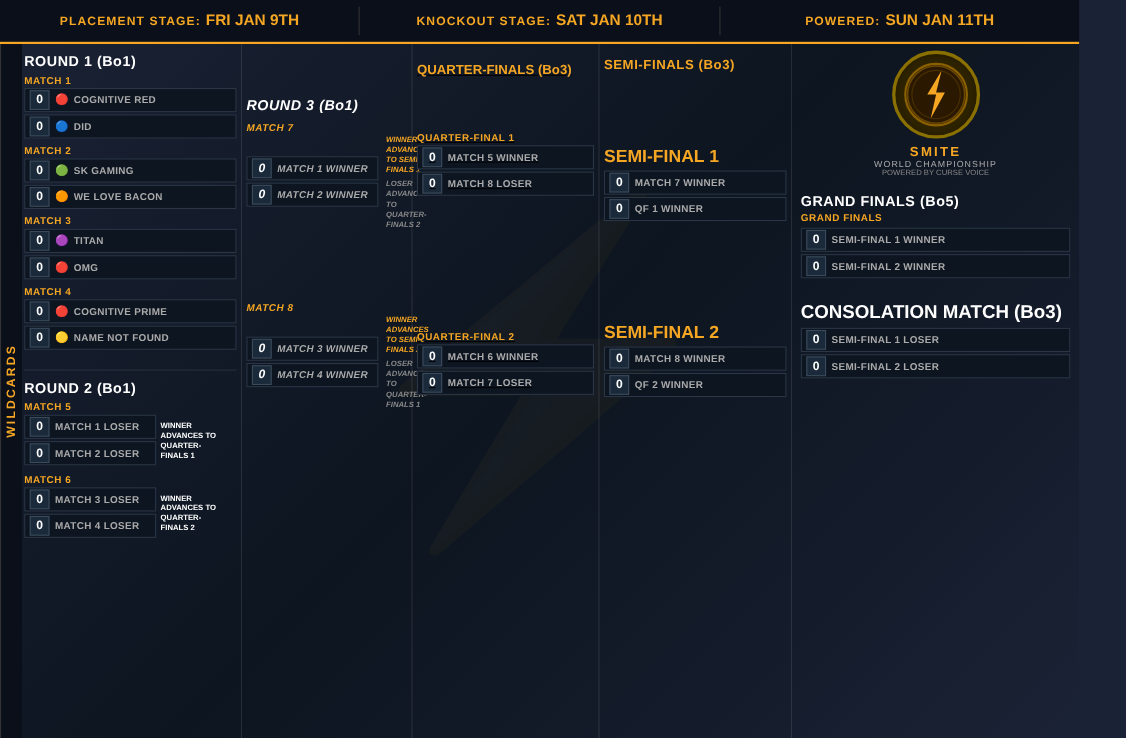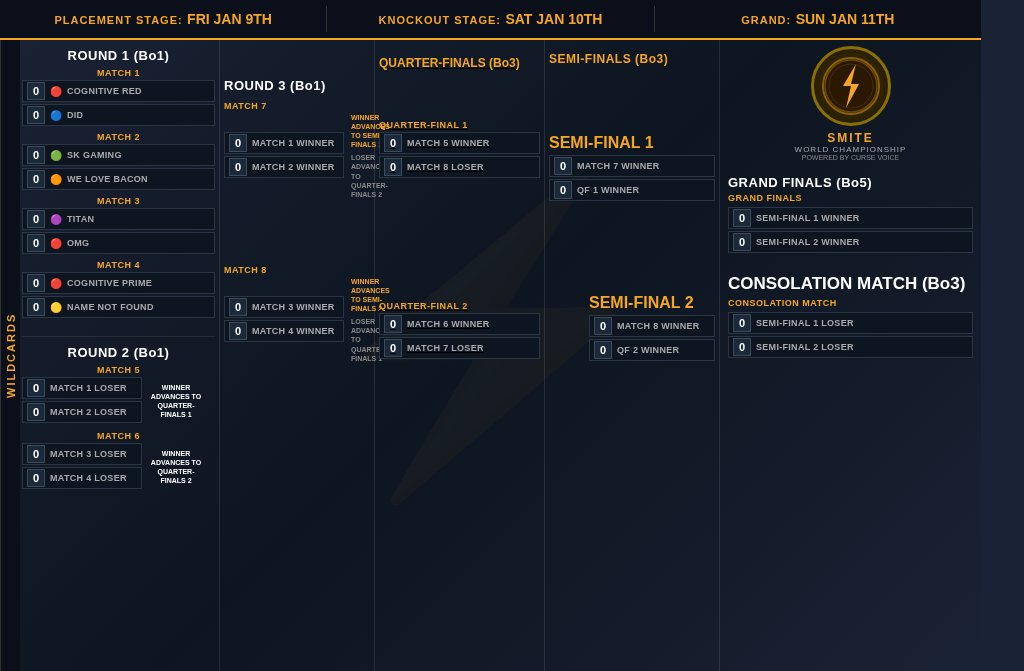--- a/index.html
+++ b/index.html
@@ -178,21 +178,20 @@
 
     
     .connector-row {
       display: flex;
       align-items: center;
     }
 
     
     .round-block {
       margin-bottom: 8px;
-      text-align: center;
     }
     .smite-logo {
       text-align: center;
       margin-bottom: 10px;
     }
     .smite-logo-circle {
       width: 80px;
       height: 80px;
       border-radius: 50%;
       background: radial-gradient(circle, #4a3800 0%, #1a1400 100%);
@@ -278,21 +277,21 @@
   <div class="header">
     <div class="header-section left">
       <span class="header-label">PLACEMENT STAGE:</span>
       <span class="header-date">FRI JAN 9TH</span>
     </div>
     <div class="header-section middle">
       <span class="header-label">KNOCKOUT STAGE:</span>
       <span class="header-date">SAT JAN 10TH</span>
     </div>
     <div class="header-section">
-      <span class="header-label">GRAND:</span>
+      <span class="header-label">POWERED:</span>
       <span class="header-date">SUN JAN 11TH</span>
     </div>
   </div>
 
   <div class="main-content">
 
     <div class="wildcards-label">WILDCARDS</div>
 
     <div class="placement-col column">
 
@@ -390,21 +389,21 @@
                 <div class="score">0</div>
                 <div class="team-name">MATCH 4 LOSER</div>
               </div>
             </div>
             <div class="advance-note white">WINNER ADVANCES TO QUARTER-FINALS 2</div>
           </div>
         </div>
       </div>
     </div>
 
-    <div class="round3-col column" style="padding-top: 34px;">
+    <div class="round3-col column" style="padding-top: 44px; font-style: italic;">
       <div class="section-title">ROUND 3 (Bo1)</div>
 
       <div class="match-block" style="">
         <div class="match-label">MATCH 7</div>
         <div class="connector-row">
           <div>
             <div class="match-row">
               <div class="score">0</div>
               <div class="team-name">MATCH 1 WINNER</div>
             </div>
@@ -477,21 +476,21 @@
         <div class="match-row">
           <div class="score">0</div>
           <div class="team-name">MATCH 7 WINNER</div>
         </div>
         <div class="match-row">
           <div class="score">0</div>
           <div class="team-name">QF 1 WINNER</div>
         </div>
       </div>
 
-      <div class="match-block" style="margin-top: 80px; margin-left: 40px;">
+      <div class="match-block" style="margin-top: 80px;">
         <div class="sf-section-title">SEMI-FINAL 2</div>
         <div class="match-row">
           <div class="score">0</div>
           <div class="team-name">MATCH 8 WINNER</div>
         </div>
         <div class="match-row">
           <div class="score">0</div>
           <div class="team-name">QF 2 WINNER</div>
         </div>
       </div>
@@ -524,21 +523,20 @@
           <div class="team-name">SEMI-FINAL 1 WINNER</div>
         </div>
         <div class="match-row" style="min-width:150px;">
           <div class="score">0</div>
           <div class="team-name">SEMI-FINAL 2 WINNER</div>
         </div>
       </div>
 
       <div class="grand-finals-section">
         <div class="consolation-title">CONSOLATION MATCH (Bo3)</div>
-        <div class="grand-finals-label">CONSOLATION MATCH</div>
         <div class="match-row" style="min-width:150px;">
           <div class="score">0</div>
           <div class="team-name">SEMI-FINAL 1 LOSER</div>
         </div>
         <div class="match-row" style="min-width:150px;">
           <div class="score">0</div>
           <div class="team-name">SEMI-FINAL 2 LOSER</div>
         </div>
       </div>
     </div>

